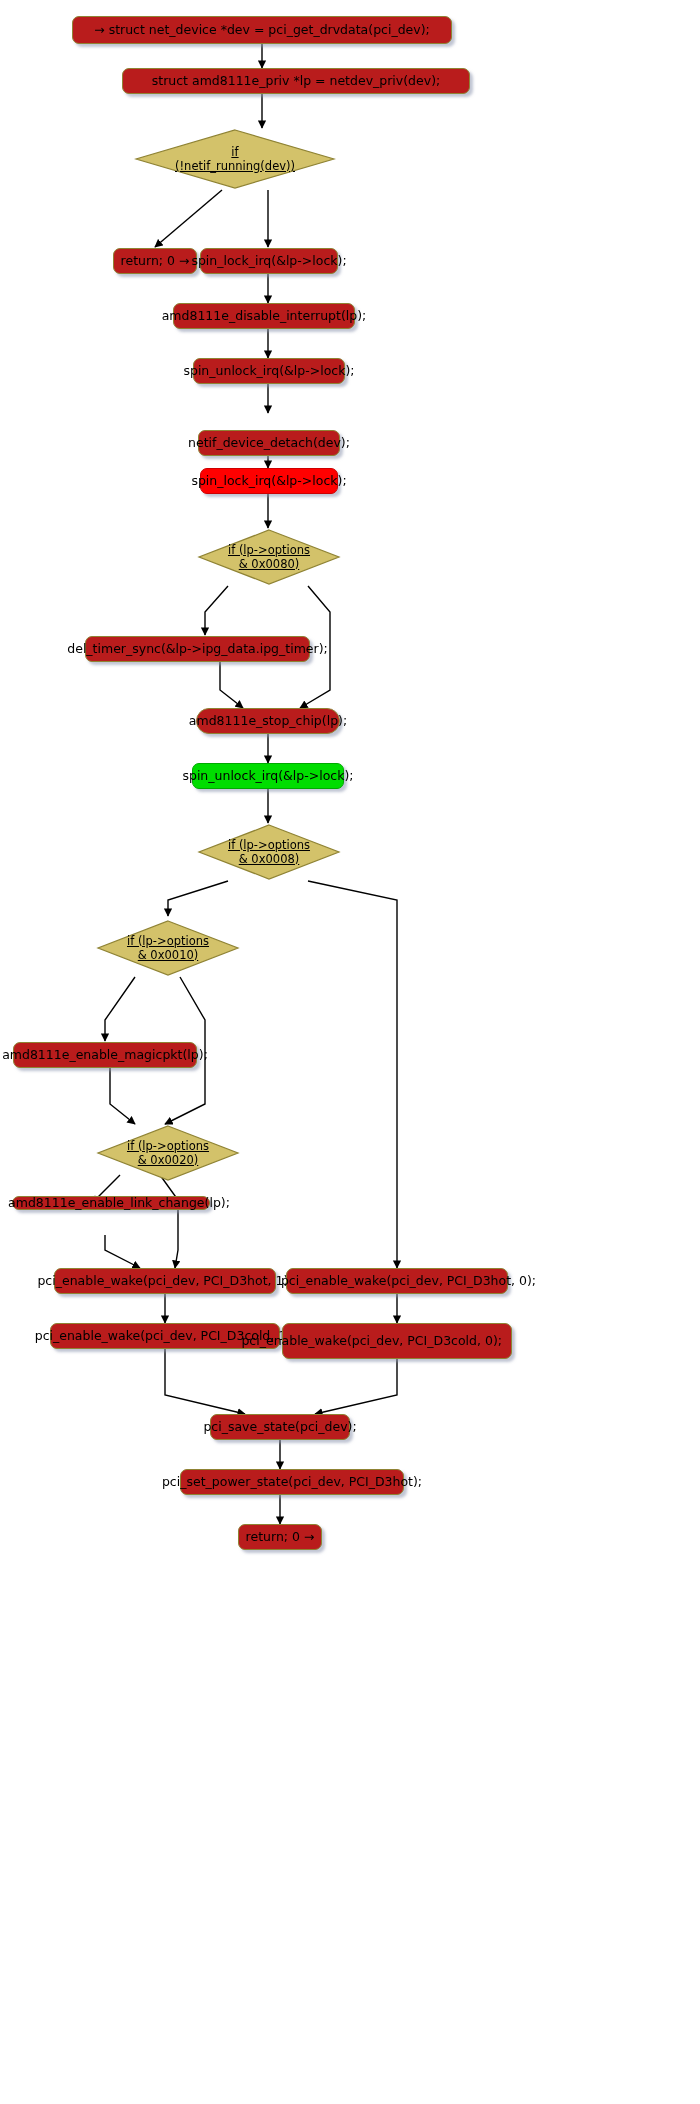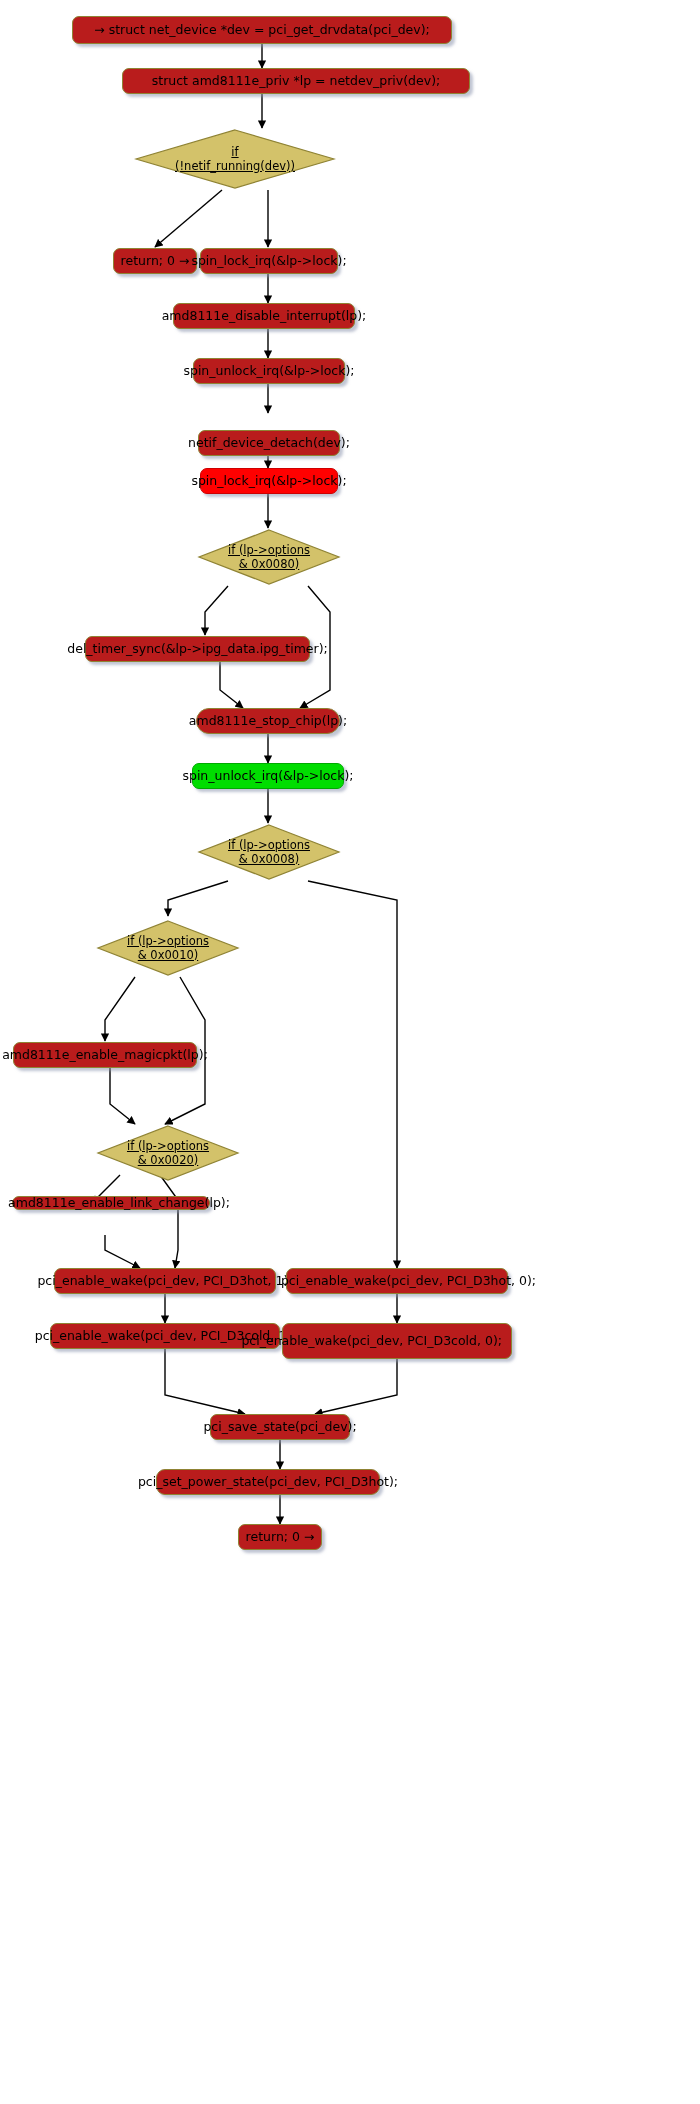--- a/index.html
+++ b/index.html
@@ -262,21 +262,21 @@
   </div>
 
   <div class="node rect" style="left:282px; top:1323px; width:230px; height:36px;justify-content:flex-end;">
     <span>pci_enable_wake(pci_dev, PCI_D3cold, 0);</span>
   </div>
 
   <div class="node rect" style="left:210px; top:1414px; width:140px; height:26px;">
     <span>pci_save_state(pci_dev);</span>
   </div>
 
-  <div class="node rect" style="left:156px; top:1469px; width:224px; height:26px;border-radius:9px;">
+  <div class="node rect" style="left:180px; top:1469px; width:224px; height:26px;">
     <span>pci_set_power_state(pci_dev, PCI_D3hot);</span>
   </div>
 
   <div class="node rect" style="left:238px; top:1524px; width:84px; height:26px;">
     <span>return; 0 →</span>
   </div>
 
 </div>
 
 </body></html>

